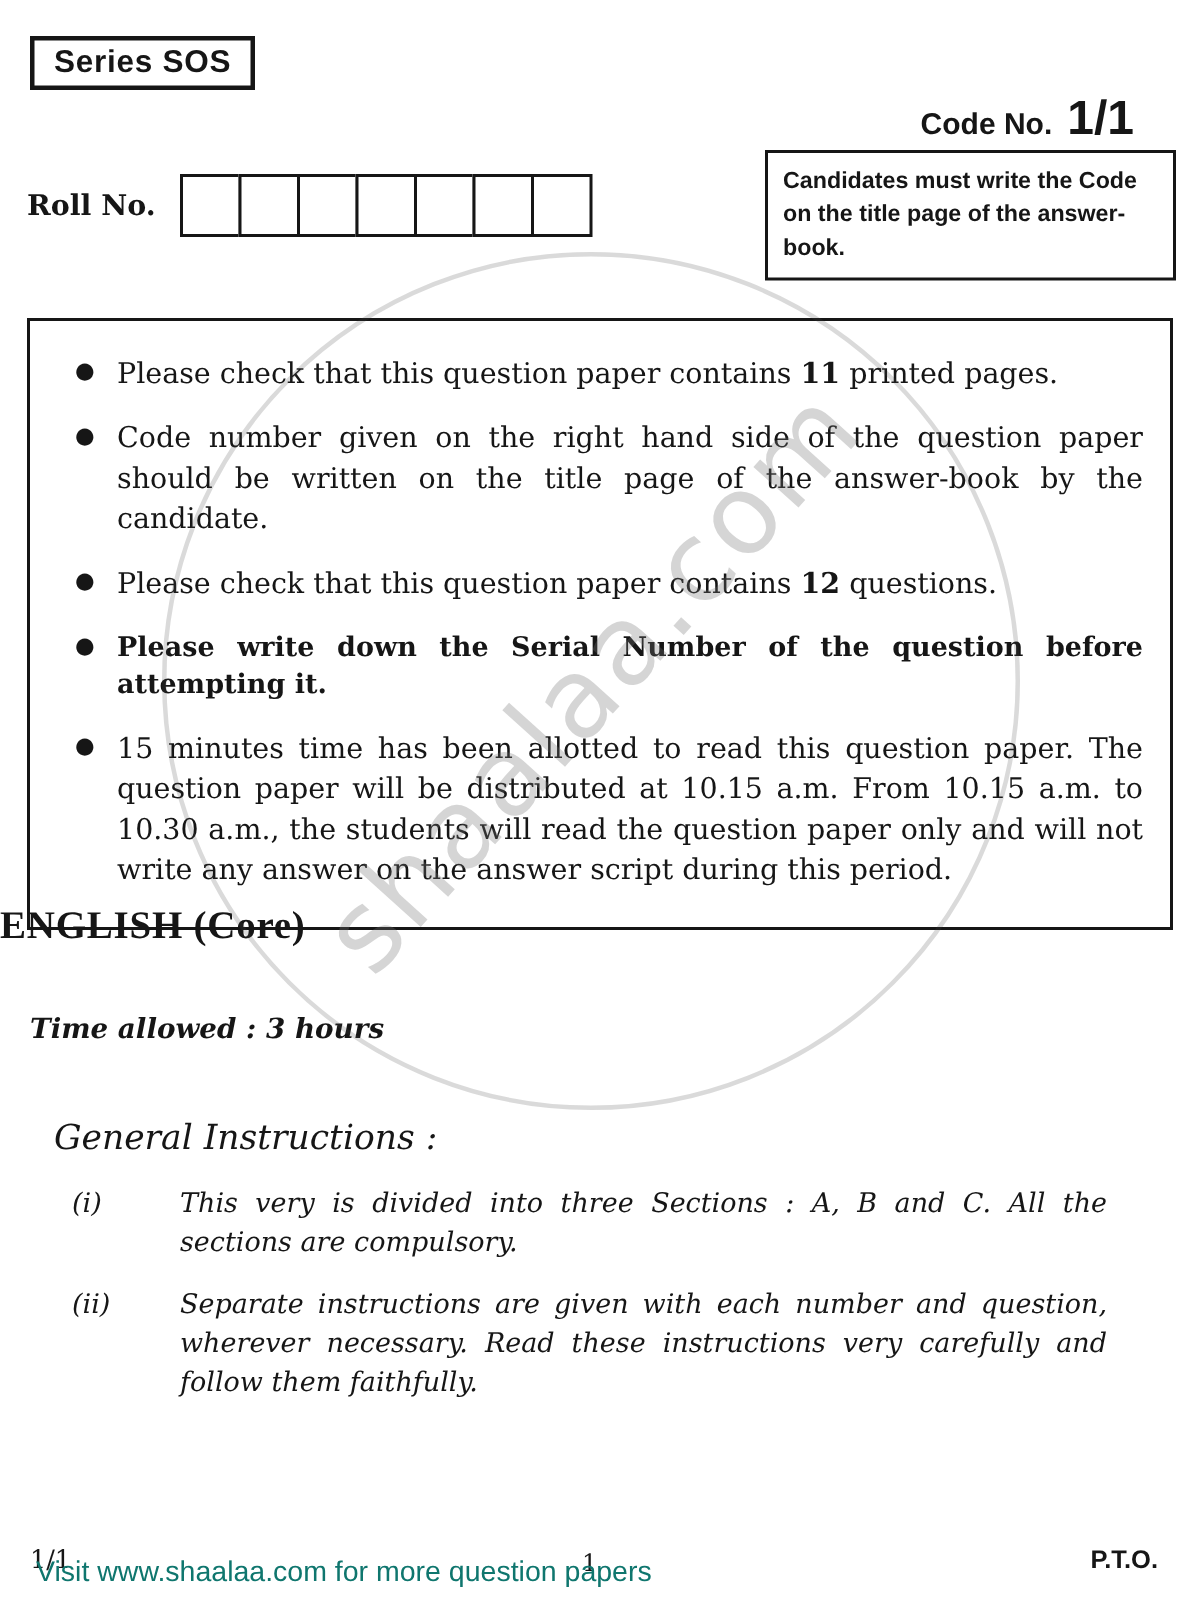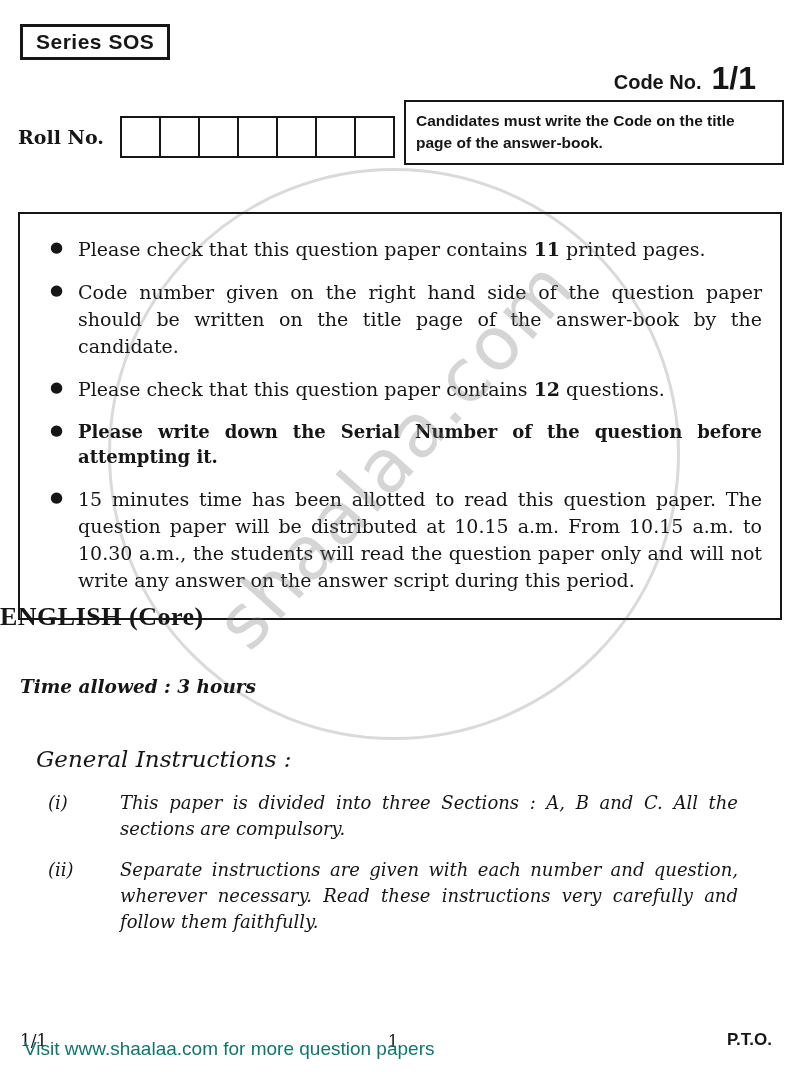--- a/index.html
+++ b/index.html
@@ -30,21 +30,21 @@
   .code-value { font-size: 32px; }
 
   
   .roll-row { position: absolute; top: 116px; left: 18px; display: flex; align-items: center; }
   .roll-label { font-weight: bold; font-size: 19px; margin-right: 16px; }
   .roll-boxes { display: flex; }
   .roll-cell { width: 41px; height: 42px; border: 2px solid #161616; margin-left: -2px; background: #fff; }
   .roll-cell:first-child { margin-left: 0; }
 
   .cand-box {
-    position: absolute; top: 100px; right: 16px; width: 380px;
+    position: absolute; top: 100px; right: 16px; width: 274px;
     border: 2.5px solid #161616;
     padding: 8px 10px;
     font-family: "Liberation Sans", sans-serif;
     font-weight: bold; font-size: 15.5px; line-height: 1.45;
   }
 
   
   .notice-box {
     position: absolute; top: 212px; left: 18px; right: 18px;
     border: 2.5px solid #161616;
@@ -171,21 +171,21 @@
 
   <div class="meta-row">
     <span>Time allowed : 3 hours</span>
   </div>
 
   <div class="gen-heading">General Instructions :</div>
 
   <div class="instr-list">
     <div class="instr-item">
       <span class="instr-num">(i)</span>
-      <span class="instr-text">This paper is divided into three Sections : A, B and C. All the sections are compulsory.</span>
+      <span class="instr-text">This very is divided into three Sections : A, B and C. All the sections are compulsory.</span>
     </div>
     <div class="instr-item">
       <span class="instr-num">(ii)</span>
       <span class="instr-text">Separate instructions are given with each number and question, wherever necessary. Read these instructions very carefully and follow them faithfully.</span>
     </div>
   </div>
 
   <div class="footer">
     <span class="footer-left">1/1</span>
     <span class="footer-center">1</span>

